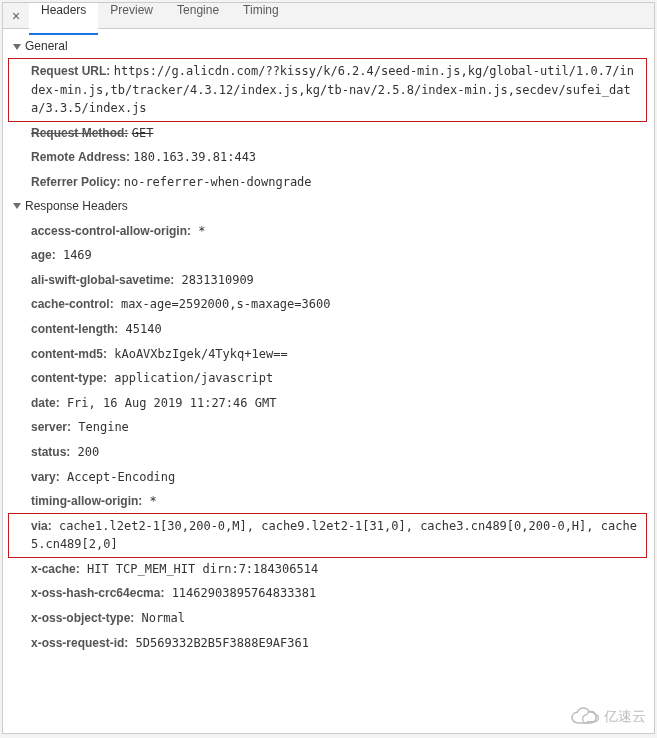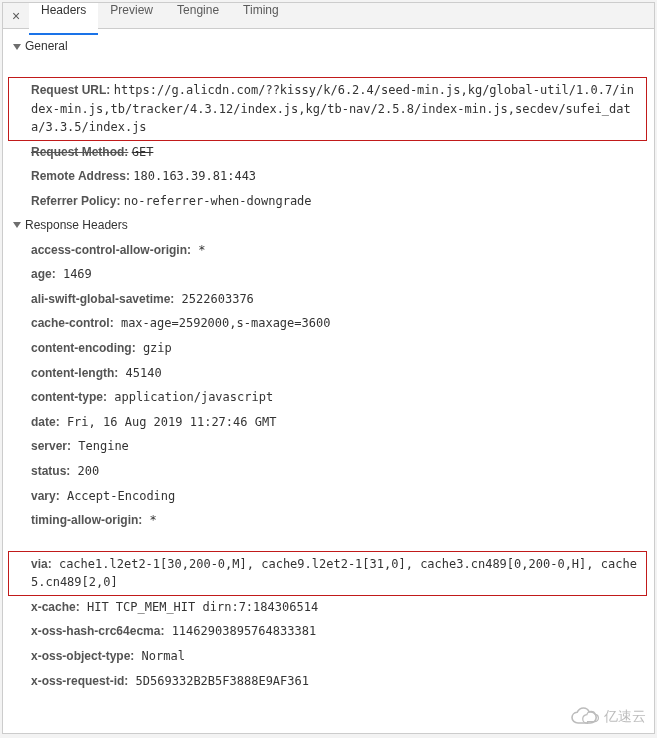--- a/index.html
+++ b/index.html
@@ -76,21 +76,20 @@
       font-weight: bold;
       color: #545454;
     }
     .value {
       font-family: Consolas, "Lucida Console", monospace;
       color: #333;
     }
     .hl-req, .hl-via {
       outline: 1px solid #c11a1a;
       margin-right: 8px;
-      margin-top: 19px;
     }
     .strike { text-decoration: line-through; }
     .status-dot {
       display: inline-block;
       width: 10px; height: 10px;
       border-radius: 50%;
       background: #1aad19;
       vertical-align: middle;
       margin-right: 3px;
     }
@@ -143,24 +142,24 @@
       <span class="value">no-referrer-when-downgrade</span>
     </div>
 
     <div class="section-title">
       <span class="tri"></span><span>Response Headers</span>
     </div>
 
     <div id="response-headers-list">
         <div class="row"><span class="label">access-control-allow-origin:</span><span class="value"> *</span></div>
         <div class="row"><span class="label">age:</span><span class="value"> 1469</span></div>
-        <div class="row"><span class="label">ali-swift-global-savetime:</span><span class="value"> 2522603376</span></div>
+        <div class="row"><span class="label">ali-swift-global-savetime:</span><span class="value"> 2831310909</span></div>
         <div class="row"><span class="label">cache-control:</span><span class="value"> max-age=2592000,s-maxage=3600</span></div>
-        <div class="row"><span class="label">content-encoding:</span><span class="value"> gzip</span></div>
         <div class="row"><span class="label">content-length:</span><span class="value"> 45140</span></div>
+        <div class="row"><span class="label">content-md5:</span><span class="value"> kAoAVXbzIgek/4Tykq+1ew==</span></div>
         <div class="row"><span class="label">content-type:</span><span class="value"> application/javascript</span></div>
         <div class="row"><span class="label">date:</span><span class="value"> Fri, 16 Aug 2019 11:27:46 GMT</span></div>
         <div class="row"><span class="label">server:</span><span class="value"> Tengine</span></div>
         <div class="row"><span class="label">status:</span><span class="value"> 200</span></div>
         <div class="row"><span class="label">vary:</span><span class="value"> Accept-Encoding</span></div>
         <div class="row"><span class="label">timing-allow-origin:</span><span class="value"> *</span></div>
         <div class="row hl-via"><span class="label">via:</span><span class="value"> cache1.l2et2-1[30,200-0,M], cache9.l2et2-1[31,0], cache3.cn489[0,200-0,H], cache5.cn489[2,0]</span></div>
         <div class="row"><span class="label">x-cache:</span><span class="value"> HIT TCP_MEM_HIT dirn:7:184306514</span></div>
         <div class="row"><span class="label">x-oss-hash-crc64ecma:</span><span class="value"> 11462903895764833381</span></div>
         <div class="row"><span class="label">x-oss-object-type:</span><span class="value"> Normal</span></div>

